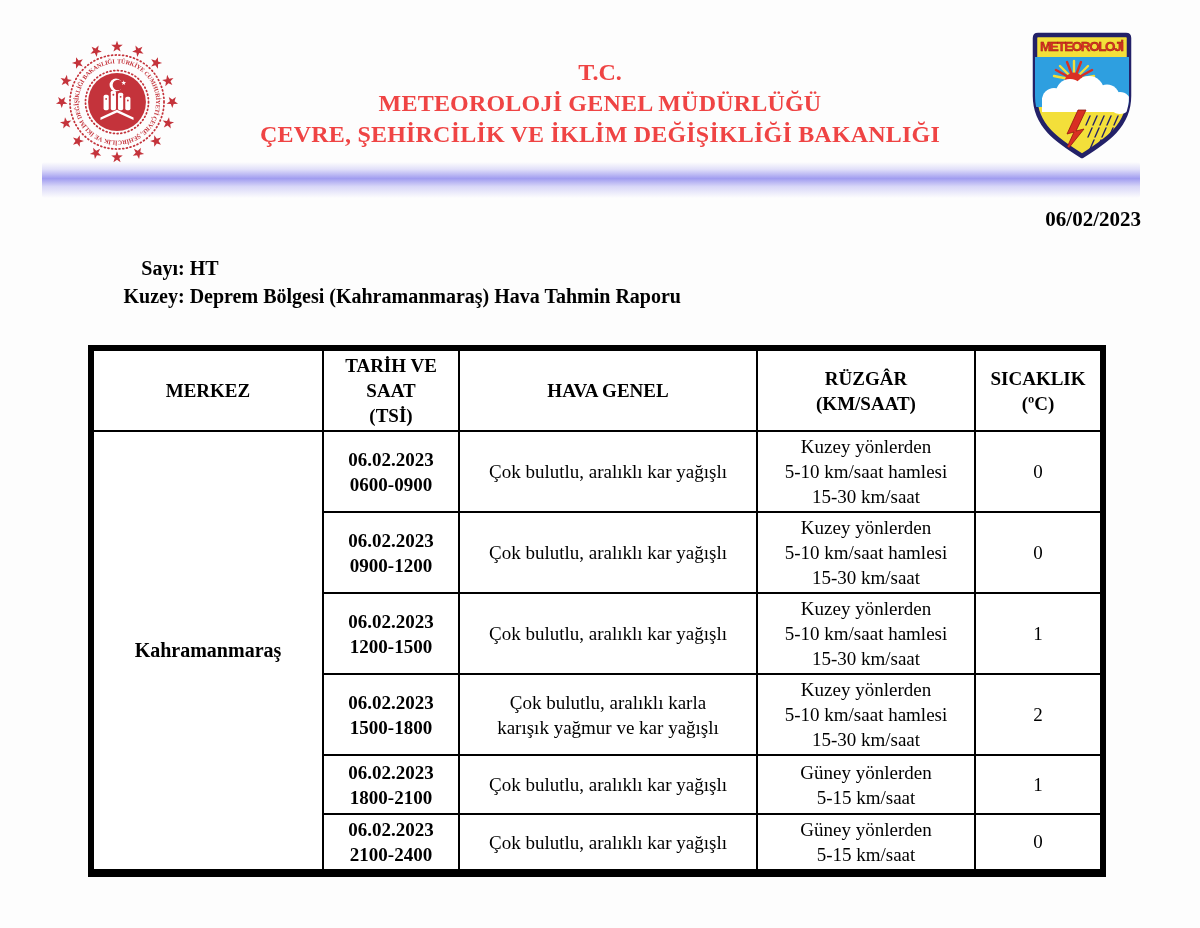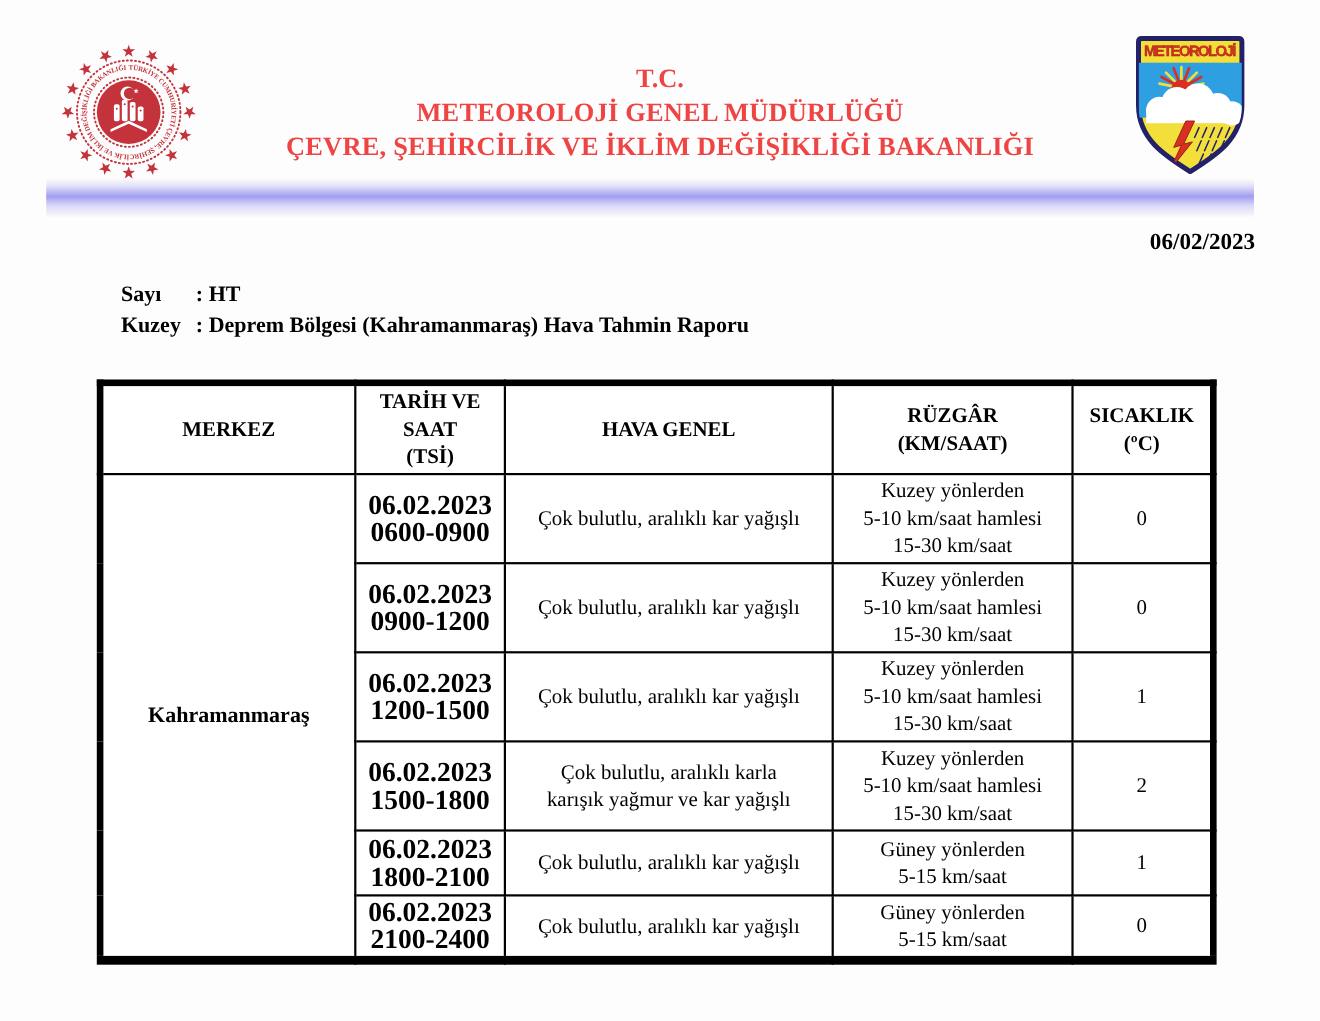--- a/index.html
+++ b/index.html
@@ -29,40 +29,40 @@
       rgba(193,190,245,0.45) 20%,
       #a19df0 46%,
       rgba(185,182,243,0.55) 68%,
       rgba(255,255,255,0) 100%);
   }
   .doc-date {
     position:absolute; top:207px; right:59px;
     font-size:21px; font-weight:bold;
   }
   .meta { position:absolute; left:110px; top:254px; font-size:20px; font-weight:bold; }
-  .meta-row { display:flex; line-height:28px; }
+  .meta-row { display:flex; line-height:28px;text-align:right; }
   .meta-label { width:68px; }
   
   .table-wrap { position:absolute; left:88px; top:345px; }
   table.forecast {
     border-collapse:collapse;
     border:6px solid #000;
     border-bottom-width:8px;
     background:#fff;
     table-layout:fixed;
   }
   table.forecast th, table.forecast td {
     border:2px solid #000;
     text-align:center;
     vertical-align:middle;
     white-space:pre-line;
     padding:2px 4px;
   }
   table.forecast th { font-size:19px; font-weight:bold; line-height:25px; }
-  td.cell-datetime { font-weight:bold; font-size:25px; line-height:25px; }
+  td.cell-datetime { font-weight:bold; font-size:19px; line-height:25px; }
   td.cell-weather  { font-size:19px; line-height:25px; }
   td.cell-wind     { font-size:19px; line-height:25px; }
   td.cell-temp     { font-size:19px; }
   td.cell-merkez   { font-weight:bold; font-size:20px; }
   .col-merkez { width:232px; }
   .col-date   { width:136px; }
   .col-hava   { width:298px; }
   .col-wind   { width:218px; }
   .col-temp   { width:128px; }
   tr.row-tall  { height:76px; }

